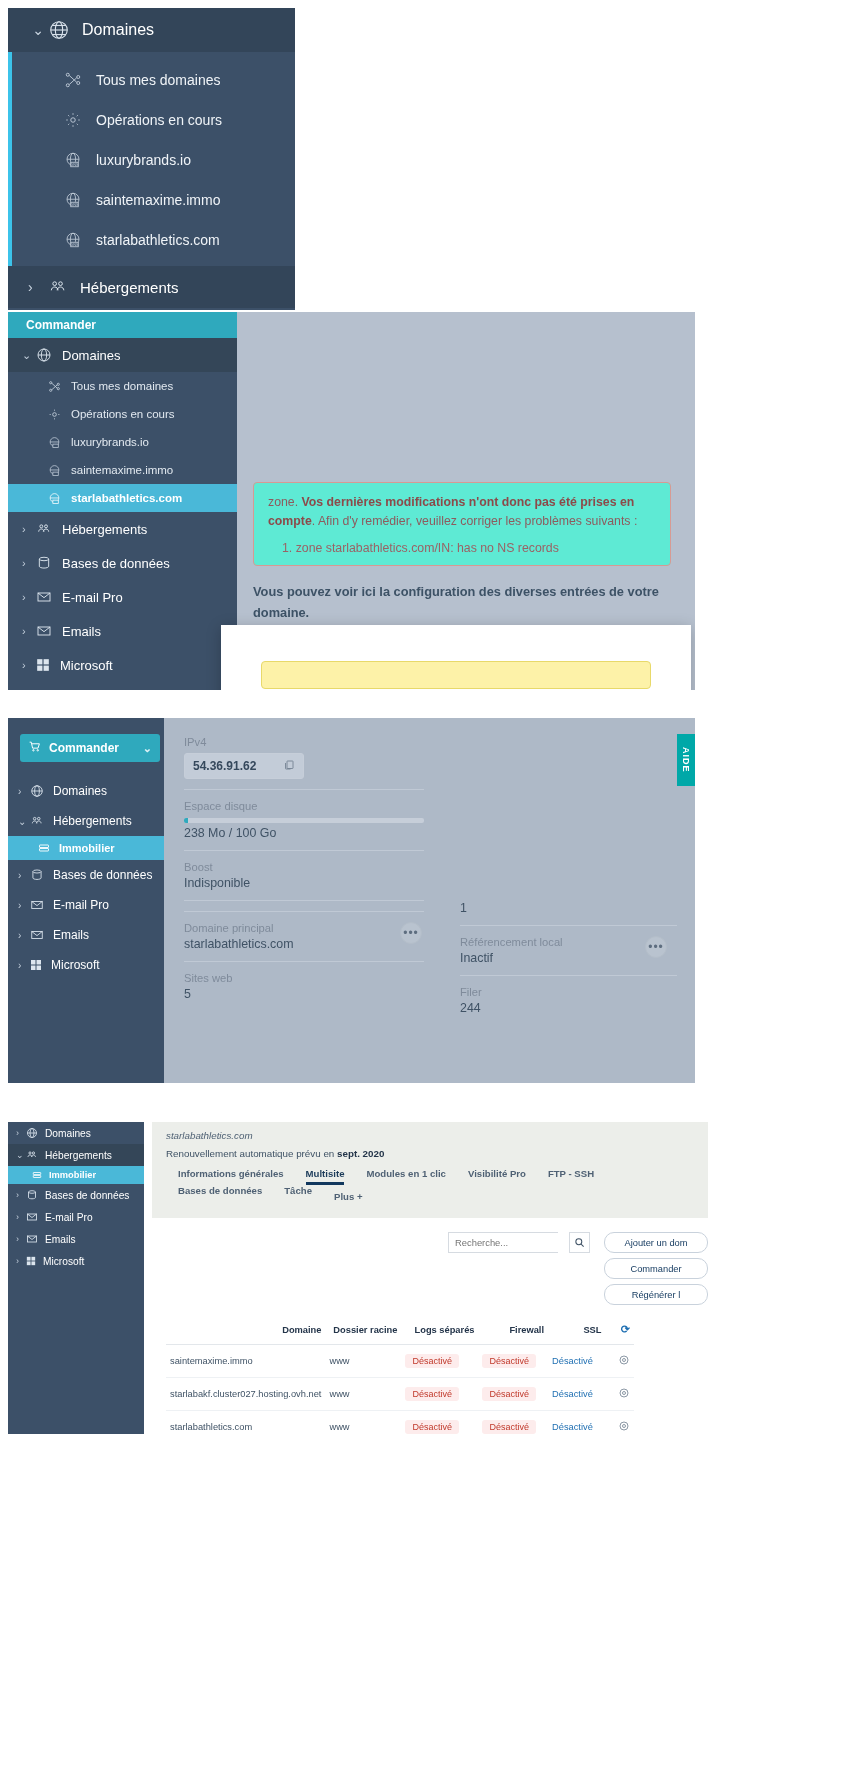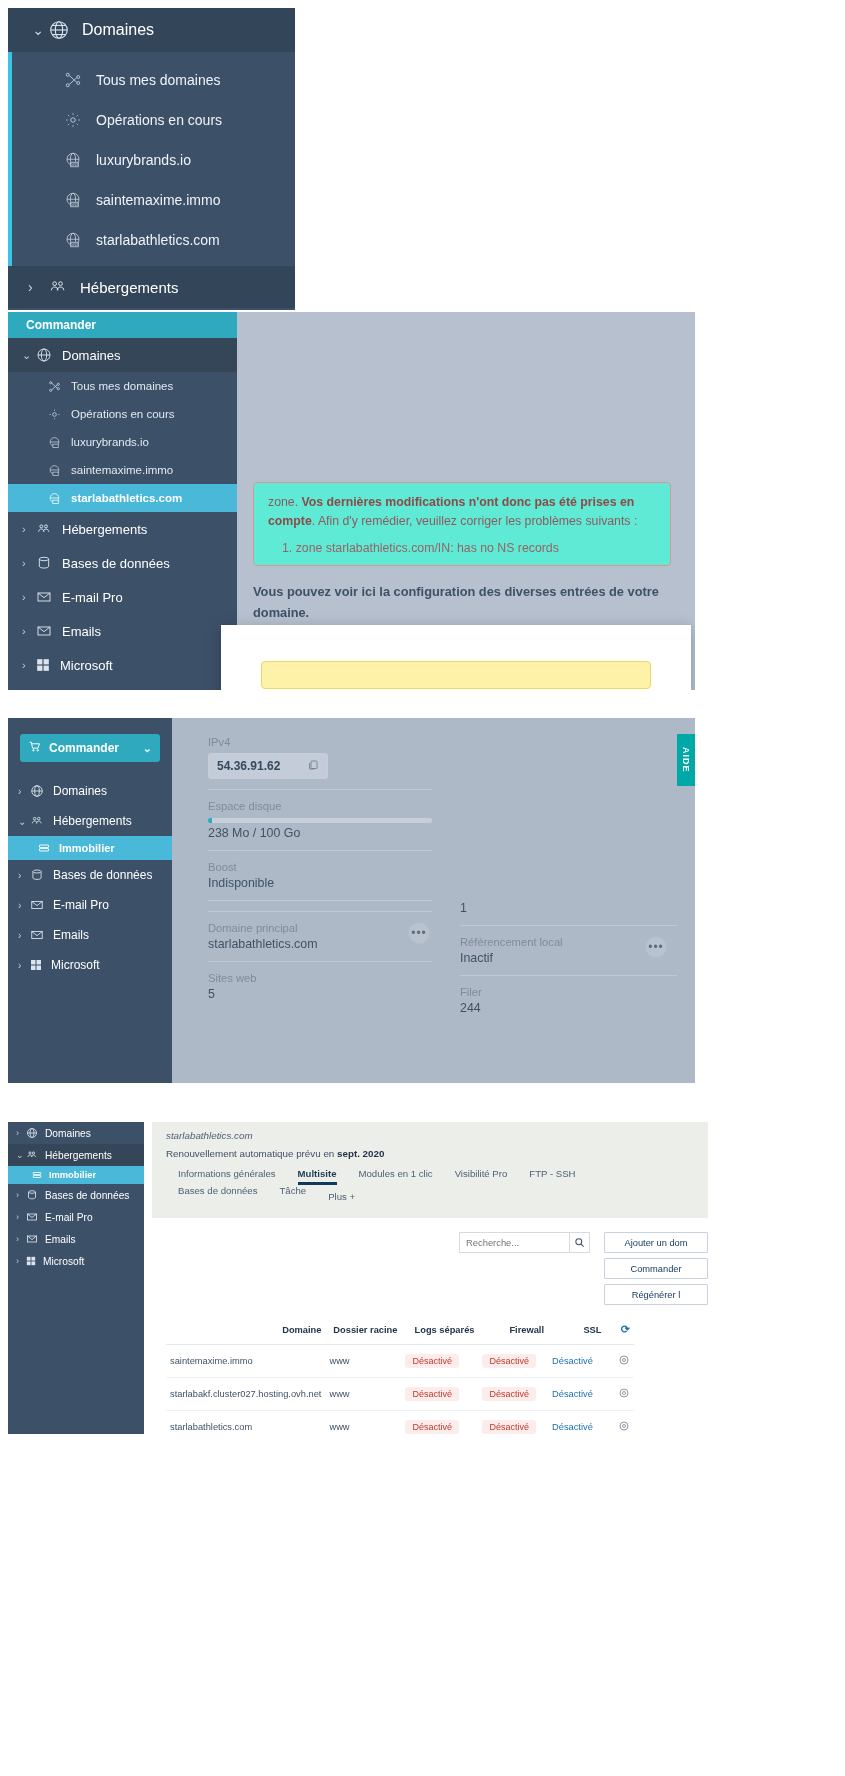--- a/index.html
+++ b/index.html
@@ -84,22 +84,22 @@
                     padding: 0 8px; color: #fff; font-size: 12px; font-weight: bold; }
   #panel3 .cmdbtn .cart { margin-right: 8px; }
   #panel3 .cmdbtn .cv { margin-left: auto; font-size: 11px; color: #dff3f7; }
   #panel3 .grow { display: flex; align-items: center; height: 30px; padding-left: 10px; }
   #panel3 .grow .chev { width: 12px; color: #c2cedb; font-size: 10px; }
   #panel3 .grow .lbl { font-size: 12px; margin-left: 9px; color: #fff; }
   #panel3 .srow { display: flex; align-items: center; height: 24px; padding-left: 30px;
                   background: #4ab8d8; }
   #panel3 .srow .lbl { font-size: 11px; margin-left: 9px; color: #fff; font-weight: bold; }
 
-  #panel3 .mid { position: absolute; left: 164px; top: 0; width: 276px; height: 365px;
-                 background: #aeb9c7; padding: 18px 16px 0 36px; }
+  #panel3 .mid { position: absolute; left: 156px; top: 0; width: 276px; height: 365px;
+                 background: #aeb9c7; padding: 18px 16px 0 20px; }
   #panel3 .right { position: absolute; left: 440px; top: 0; right: 0; height: 365px;
                    background: #aeb9c7; padding: 180px 18px 0 12px; }
   #panel3 .fld { margin-bottom: 4px; }
   #panel3 .fld .k { font-size: 11.2px; color: #7f8b9b; }
   #panel3 .fld .v { font-size: 12.4px; color: #3f5265; margin-top: 3px; }
   #panel3 .ipbox { border: 1px solid #c6ced9; background: #c3ccd8; border-radius: 3px;
                    height: 26px; display: flex; align-items: center; padding: 0 8px;
                    font-size: 12px; font-weight: bold; color: #35485c; margin-top: 5px;
                    width: 120px; justify-content: space-between; }
   #panel3 .sep { height: 1px; background: #c0c9d5; margin: 10px 0; }
@@ -129,36 +129,36 @@
   #panel4 .srow .lbl { font-size: 9.3px; margin-left: 7px; color: #fff; font-weight: bold; }
 
   #panel4 .main { position: absolute; left: 144px; top: 0; right: 0; bottom: 0;
                   background: #ffffff; }
   #panel4 .head { background: #eceeea; padding: 8px 14px 10px 14px; }
   #panel4 .dom { font-size: 9.8px; font-style: italic; color: #4f6174; }
   #panel4 .renew { font-size: 9.8px; color: #3f5265; margin-top: 7px; }
   #panel4 .renew b { color: #24354a; }
   #panel4 .tabs { display: flex; gap: 0; margin-top: 9px; padding-left: 12px; flex-wrap: wrap; }
   #panel4 .tab { font-size: 9.6px; color: #4f6174; padding: 0 22px 6px 0;
-                 position: relative; white-space: nowrap; }
+                 position: relative; white-space: nowrap; font-weight: bold; }
   #panel4 .tab.active { color: #1b3category; color: #1c3b5a; font-weight: bold; }
   #panel4 .tab.active::after { content: ""; position: absolute; left: 0; right: 22px;
                                bottom: 0; height: 3px; background: #12385e; }
   #panel4 .tab.plus { padding-top: 6px; }
   #panel4 .toolbar { display: flex; align-items: flex-start; padding: 14px 0 0 14px; }
-  #panel4 .search { margin-left: auto; display: flex; }
+  #panel4 .search { margin-left: auto; display: flex; gap: 11px; }
   #panel4 .search input { width: 110px; height: 21px; border: 1px solid #d6dbe1;
                           border-right: 0; font-size: 9.4px; padding: 0 6px;
                           color: #3f5265; font-family: "Liberation Sans", sans-serif; }
   #panel4 .search .mag { width: 21px; height: 21px; border: 1px solid #d6dbe1;
                          display: flex; align-items: center; justify-content: center;
                          background: #fff; }
   #panel4 .actions { margin-left: 14px; display: flex; flex-direction: column; gap: 5px;
                      width: 104px; }
-  #panel4 .actions .b { height: 21px; border: 1px solid #c9d2dc; border-radius: 1px;
+  #panel4 .actions .b { height: 21px; border: 1px solid #c9d2dc; border-radius: 10px;
                         background: #fff; color: #12385e; font-size: 9.3px;
                         display: flex; align-items: center; justify-content: center;
                         white-space: nowrap; overflow: hidden; }
   #panel4 table { border-collapse: collapse; width: 468px; margin: 10px 0 0 14px; }
   #panel4 th { text-align: right; font-size: 9.3px; color: #24354a; font-weight: bold;
                padding: 8px 4px; border-bottom: 1px solid #e3e7eb; }
   #panel4 td { font-size: 9.3px; color: #3f5265; padding: 9px 4px;
                border-bottom: 1px solid #eef1f4; }
   #panel4 .pill { display: inline-block; background: #fdecec; color: #c0392b;
                   border-radius: 3px; padding: 2px 7px; font-size: 9px; }

